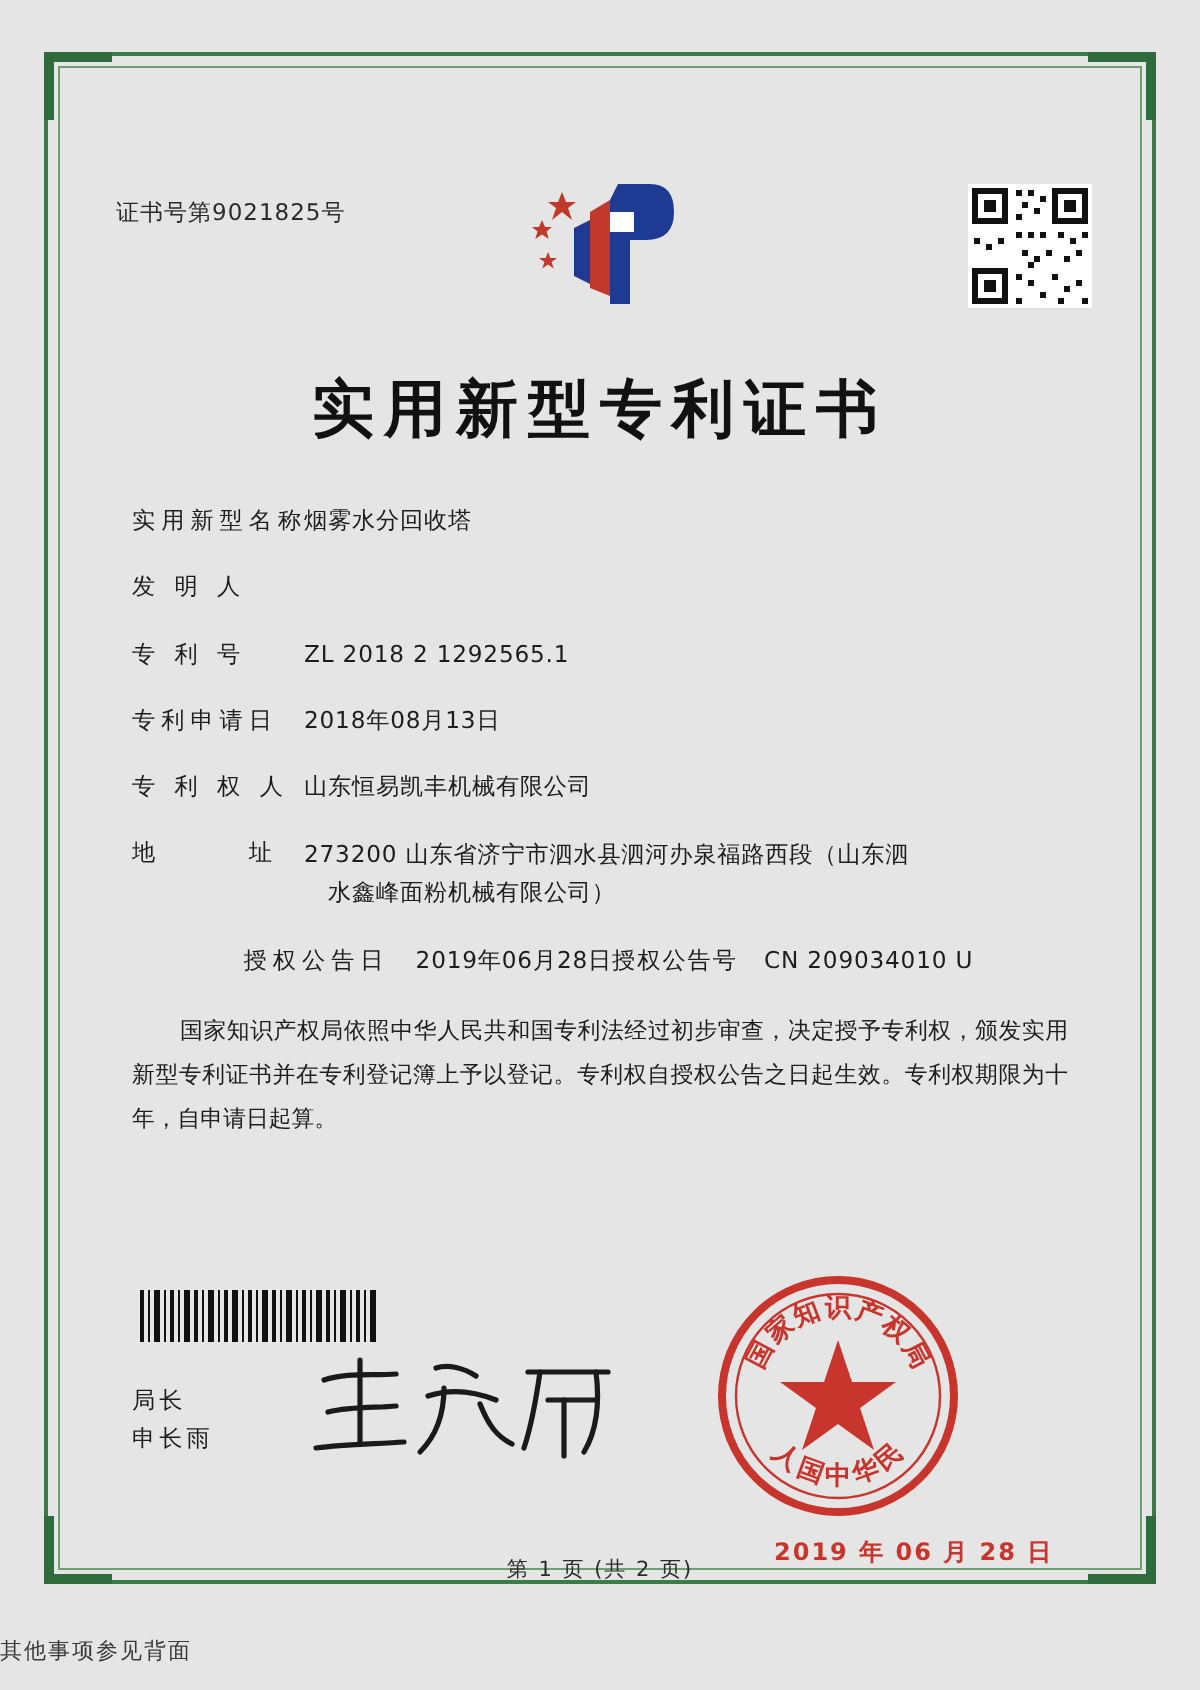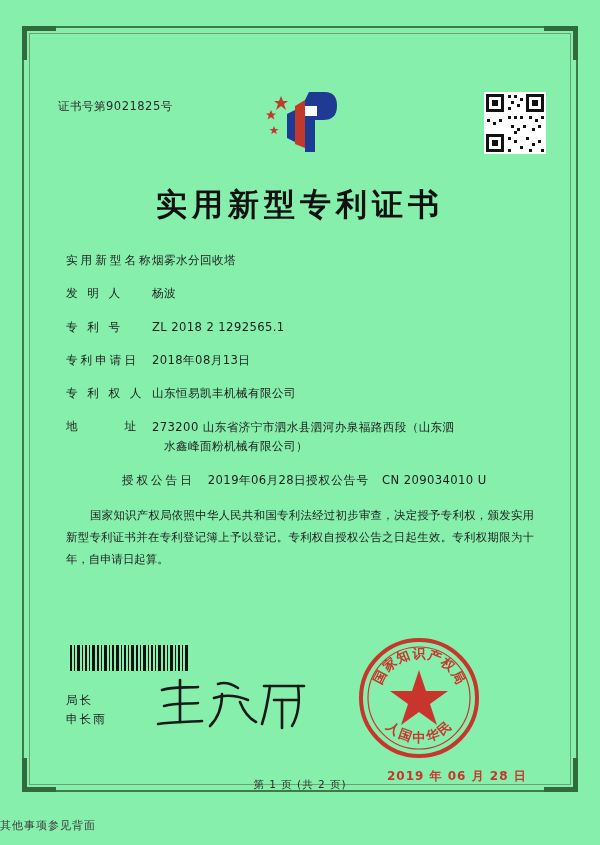--- a/index.html
+++ b/index.html
@@ -12,21 +12,21 @@
     height: 845px;
     font-family: "DejaVu Sans", "Liberation Sans", sans-serif;
     color: #1a1a1a;
     position: relative;
     overflow: hidden;
   }
   .page {
     position: relative;
     width: 600px;
     height: 845px;
-    background: #86efac;
+    background: #e5e5e5;
   }
 
   
   .border-outer {
     position: absolute;
     left: 22px; top: 26px;
     width: 556px; height: 766px;
     border: 2px solid #3f7a4a;
     box-sizing: border-box;
   }
@@ -274,21 +274,20 @@
 
   <div class="fields">
 
     <div class="row">
       <div class="label">实用新型名称</div>
       <div class="value">烟雾水分回收塔</div>
     </div>
 
     <div class="row">
       <div class="label">发 明 人</div>
-      <div class="value">杨波</div>
     </div>
 
     <div class="row">
       <div class="label">专 利 号</div>
       <div class="value">ZL 2018 2 1292565.1</div>
     </div>
 
     <div class="row">
       <div class="label">专利申请日</div>
       <div class="value">2018年08月13日</div>

